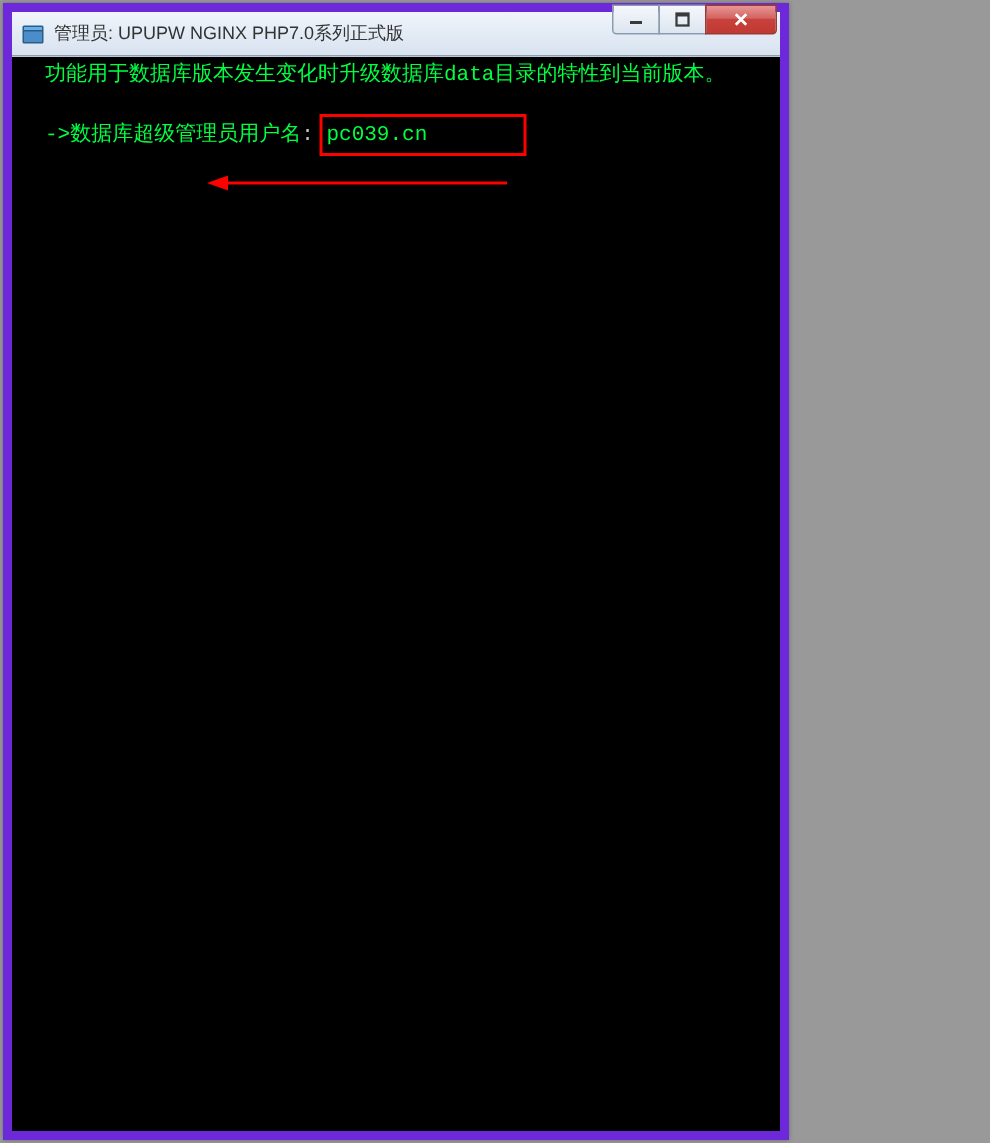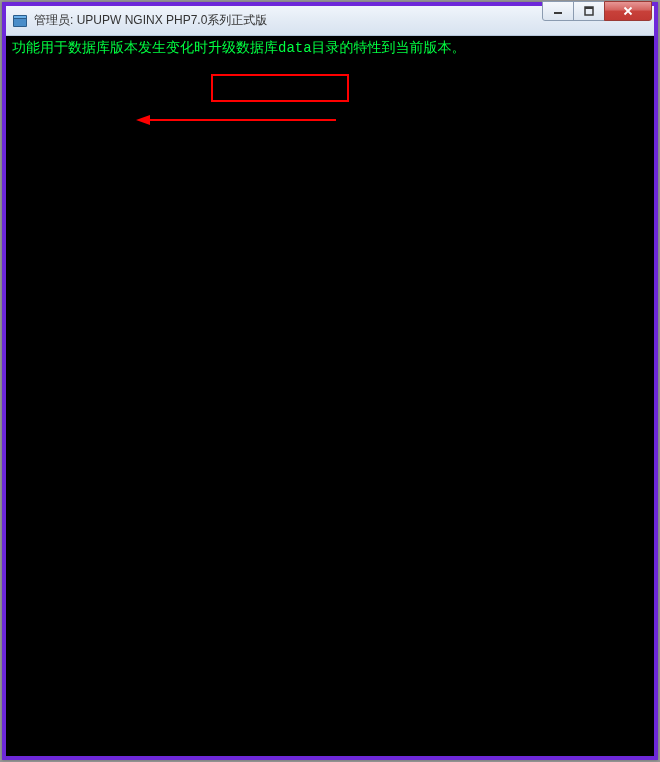--- a/index.html
+++ b/index.html
@@ -8,25 +8,25 @@
       box-sizing: border-box;
     }
     body {
       width: 660px;
       height: 762px;
       background: #999;
       font-family: "Microsoft YaHei", "SimSun", sans-serif;
       overflow: hidden;
     }
     .window {
-      width: 656px;
+      width: 524px;
       height: 758px;
       margin: 2px;
       background: #000;
-      border: 4px solid #6d28d9;
+      border: 6px solid #6d28d9;
       display: flex;
       flex-direction: column;
       box-shadow: 0 0 3px rgba(0,0,0,0.3);
     }
     .titlebar {
       height: 30px;
       background: linear-gradient(to bottom, #f0f5fb 0%, #e3ebf5 50%, #d8e3f0 100%);
       border-bottom: 1px solid #b8c8dc;
       display: flex;
       align-items: center;
@@ -77,21 +77,21 @@
       border-color: #9a3a35;
       border-bottom-right-radius: 3px;
     }
     .win-btn svg {
       width: 10px;
       height: 10px;
     }
     .terminal {
       flex: 1;
       background: #000;
-      padding: 2px 6px;
+      padding: 2px 22px;
       font-family: "NSimSun", "SimSun", "Courier New", monospace;
       font-size: 14px;
       line-height: 20px;
       color: #00ff3c;
       position: relative;
       overflow: hidden;
     }
     .term-line {
       white-space: nowrap;
       position: relative;
@@ -163,20 +163,23 @@
             <path d="M1.5 1.5 L8.5 8.5 M8.5 1.5 L1.5 8.5" stroke="#fff" stroke-width="1.8"></path>
           </svg>
       </div>
     </div>
   </div>
   <div class="terminal">
     <div class="term-line">
       <span class="green-text">  功</span><span class="green-text">能用于数据库版本发生变化时升级数据库data目录的特性到当前版本。</span>
     </div>
     <div class="empty-line"></div>
+    <div class="term-line">
+      <span class="green-text">-&gt;</span><span class="green-text">数据库超级管理员用户名</span><span class="white-text">:</span><span> </span><span class="green-text">pc039.cn</span>
+    </div>
     <div class="empty-line"></div>
 
     <div class="red-box red-box-1"></div>
     <svg class="red-arrow" viewBox="0 0 200 12">
       <line x1="200" y1="6" x2="10" y2="6" stroke="#ff0000" stroke-width="2"></line>
       <polygon points="0,6 14,1 14,11" fill="#ff0000"></polygon>
     </svg>
 
   </div>
 </div>

